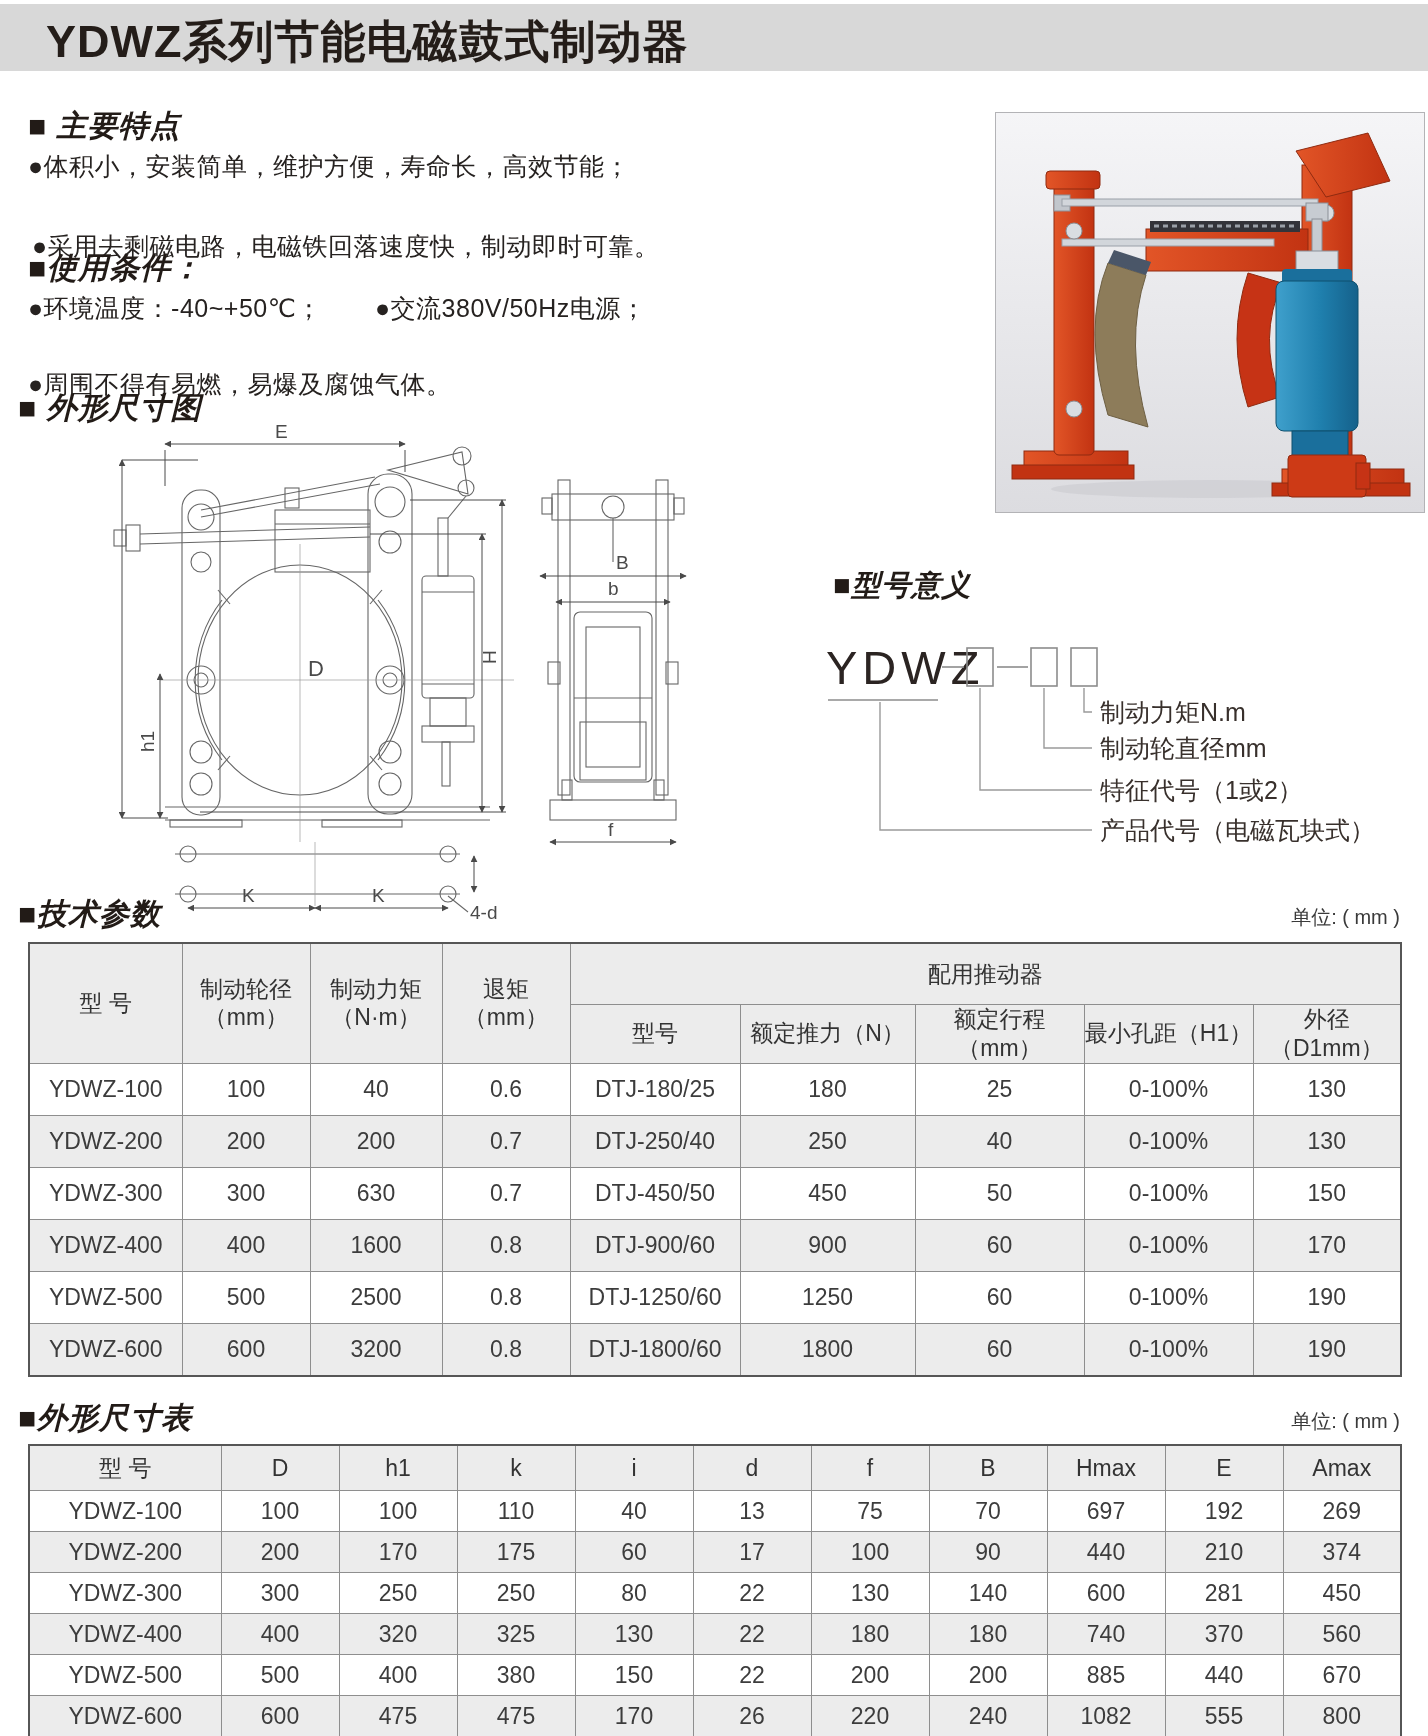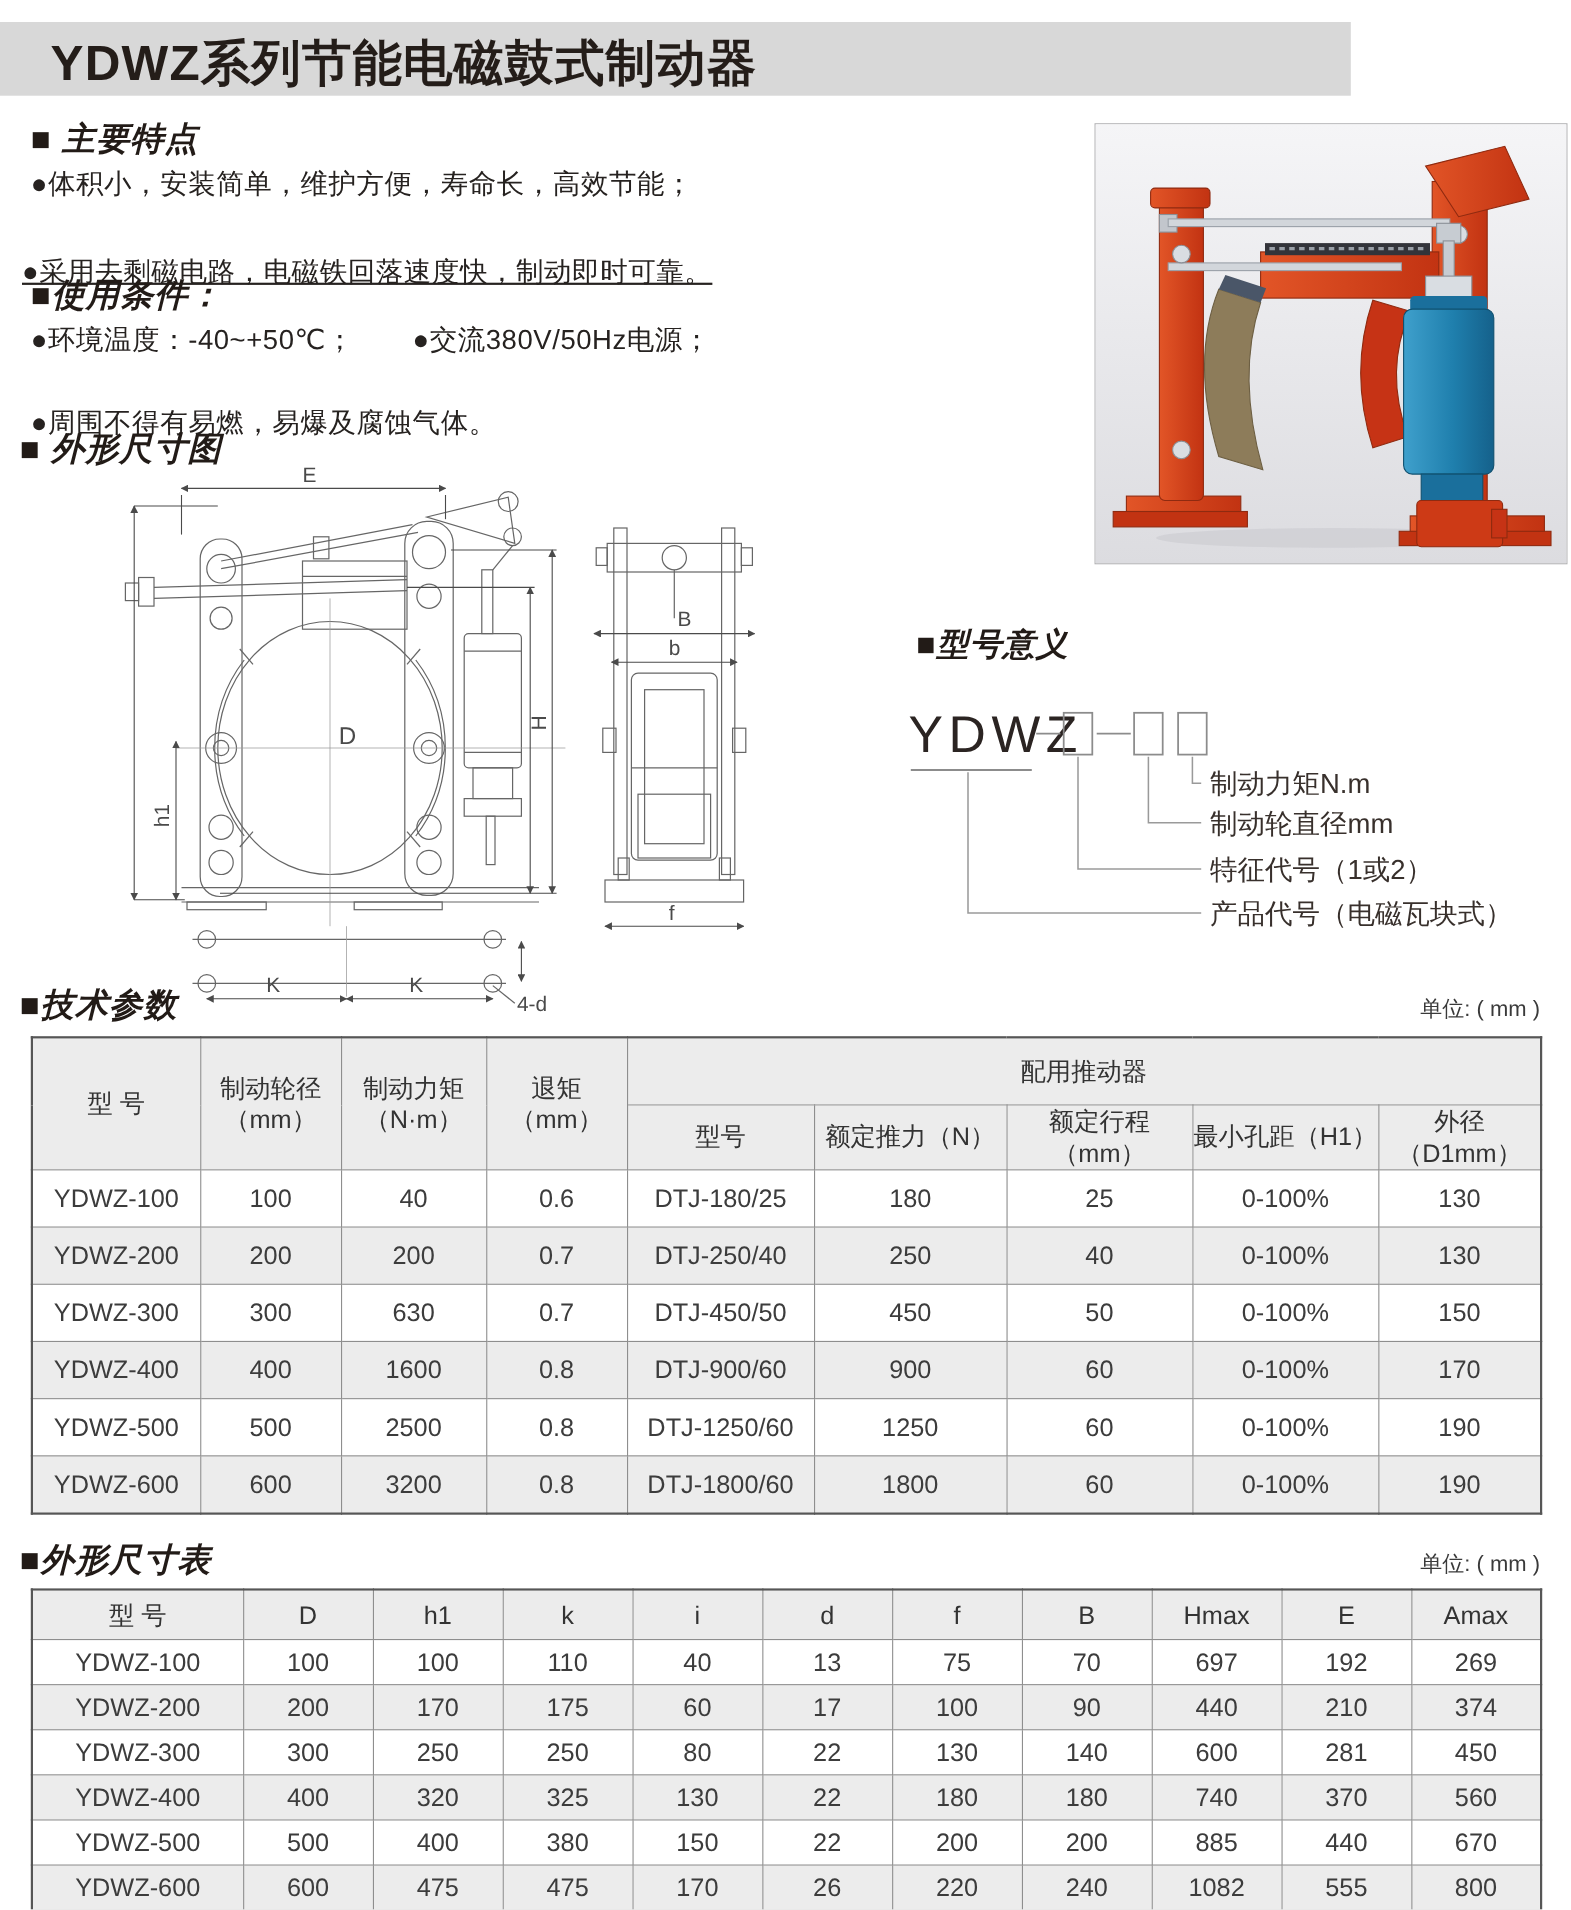--- a/index.html
+++ b/index.html
@@ -1,19 +1,19 @@
 <!DOCTYPE html>
 <html><head>
 <meta charset="utf-8">
 <style>
   html,body{margin:0;padding:0;background:#ffffff;}
   body{font-family:"Liberation Sans","DejaVu Sans",sans-serif;}
   .page{position:relative;width:1428px;height:1736px;background:#ffffff;overflow:hidden;}
 
-  .title-bar{position:absolute;left:0;top:20px;width:1228px;height:67px;background:#d8d8d8;}
+  .title-bar{position:absolute;left:0;top:4px;width:1428px;height:67px;background:#d8d8d8;}
   .title-bar .title{font-size:45px;font-weight:bold;color:#241d19;padding:8px 0 0 46px;letter-spacing:1px;}
 
   .sec-h{position:absolute;font-size:30px;font-weight:bold;color:#221b17;letter-spacing:1px;font-style:italic;}
   .bullet-line{position:absolute;font-size:25px;color:#262220;letter-spacing:0.5px;white-space:nowrap;}
   .cond-first{display:inline-block;width:347px;}
 
   .photo{position:absolute;left:995px;top:112px;width:430px;height:401px;border:1px solid #b3b3b6;box-sizing:border-box;}
 
   .unit{position:absolute;font-size:20px;color:#3a3a3a;width:240px;text-align:right;}
 
@@ -35,21 +35,21 @@
 <body>
 
 <div class="page">
 
   <div class="title-bar">
     <div class="title">YDWZ系列节能电磁鼓式制动器</div>
   </div>
 
   <div class="sec-h" style="left:28px;top:106px;">■ 主要特点</div>
   <div class="bullet-line" style="left:28px;top:150px;">●体积小，安装简单，维护方便，寿命长，高效节能；</div>
-  <div class="bullet-line" style="left:20px;top:230px;text-decoration:underline;">●采用去剩磁电路，电磁铁回落速度快，制动即时可靠。</div>
+  <div class="bullet-line" style="left:32px;top:230px;">●采用去剩磁电路，电磁铁回落速度快，制动即时可靠。</div>
 
   <div class="sec-h" style="left:28px;top:248px;">■使用条件：</div>
   <div class="bullet-line" style="left:28px;top:292px;">
     <span class="cond-first">●环境温度：-40~+50℃；</span><span>●交流380V/50Hz电源；</span>
   </div>
   <div class="bullet-line" style="left:28px;top:368px;">●周围不得有易燃，易爆及腐蚀气体。</div>
 
   <div class="photo">
     <svg width="428" height="399" viewBox="0 0 428 399">
       <defs>

